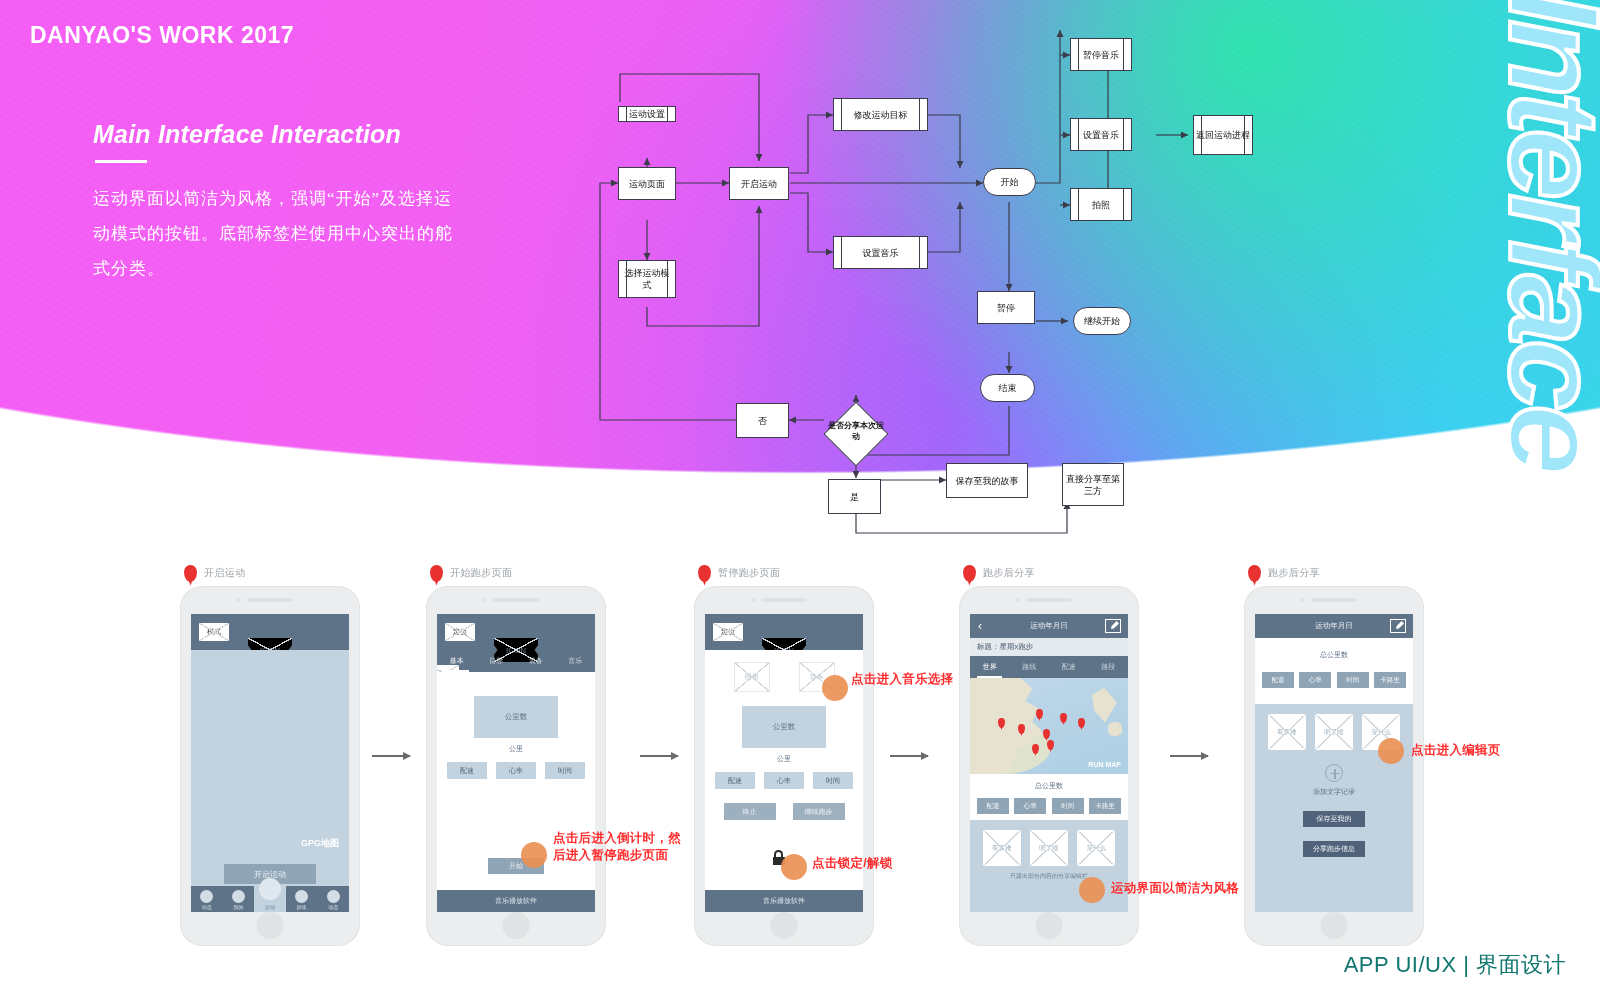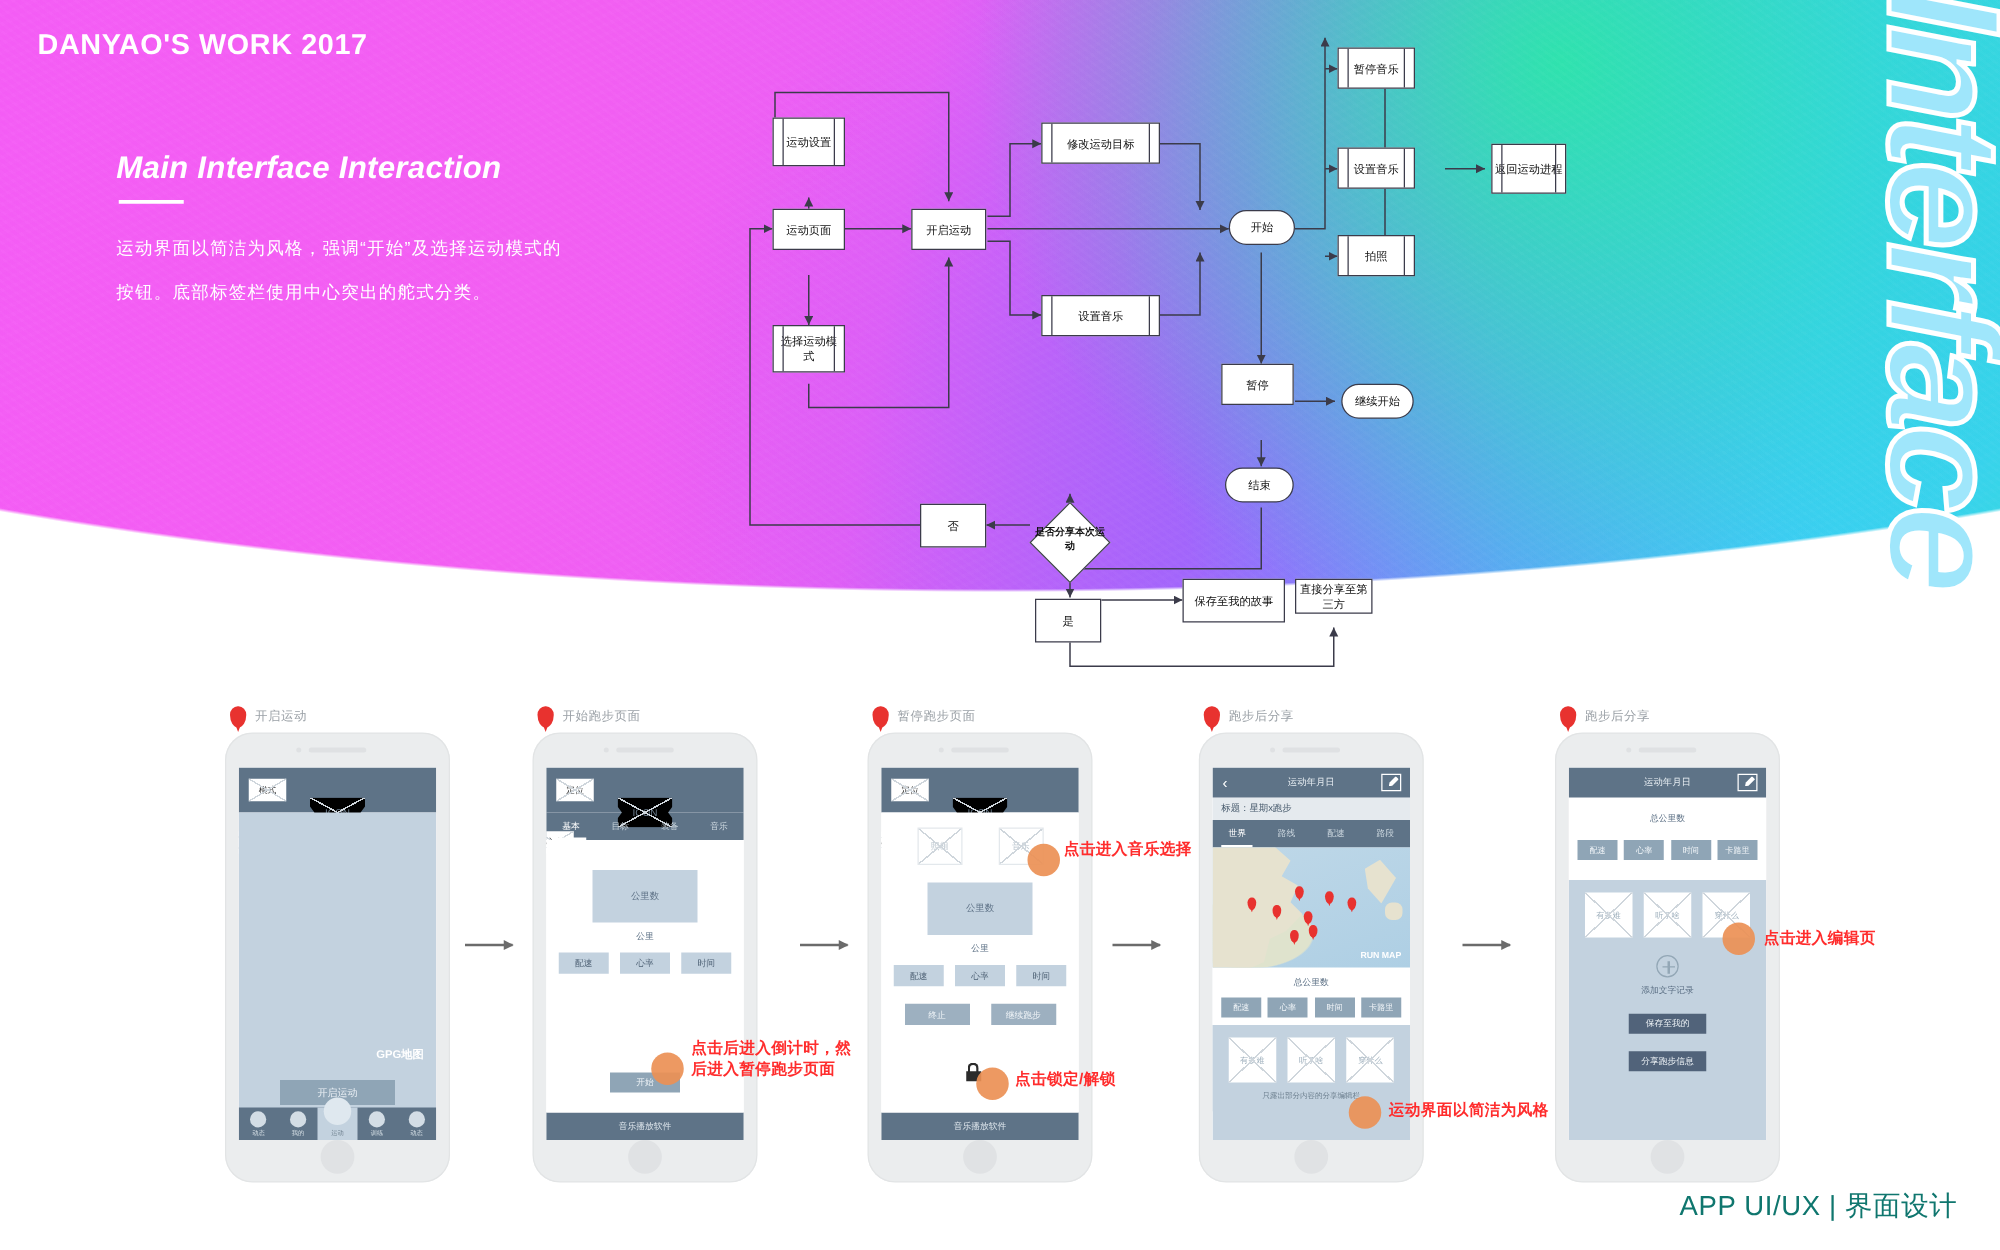--- a/index.html
+++ b/index.html
@@ -35,21 +35,21 @@
   
   #work-title {
     position:absolute; left:30px; top:22px;
     color:#ffffff; font-size:23px; font-weight:bold; letter-spacing:.5px;
   }
 
   
   #lead { position:absolute; left:93px; top:120px; width:360px; color:#fff; }
   #lead h2 { font-size:25px; font-style:italic; font-weight:bold; letter-spacing:.2px; }
   #lead .rule { width:52px; height:3px; background:#fff; margin:11px 0 18px 2px; }
-  #lead p { font-size:14px; line-height:35px; letter-spacing:1px; }
+  #lead p { font-size:17px; line-height:35px; letter-spacing:1px;font-family:Liberation Serif, serif; }
 
   
   #vword {
     position:absolute; right:-18px; top:-10px;
     writing-mode:vertical-rl;
     font-size:128px; font-weight:bold; font-style:italic;
     color:#9fe6fb;
     -webkit-text-stroke:4px #ffffff;
     letter-spacing:-6px;
     line-height:1;
@@ -307,21 +307,21 @@
       <path d="M266,479 L266,503 L477,503 L477,472"></path>
 
       <path d="M146,390 L10,390 L10,153 L28,153"></path>
     </g>
     <g stroke="#3b3b4a" stroke-width="1.2" fill="none">
       <path d="M493,25 L518,25 L518,105"></path>
       <path d="M493,175 L518,175 L518,105"></path>
     </g>
   </svg>
 
-  <div class="fnode proc" style="left:28px;  top:64px;  width:58px; height:39px;">运动设置</div>
+  <div class="fnode proc" style="left:28px;  top:76px;  width:58px; height:16px;">运动设置</div>
   <div class="fnode" style="left:28px;  top:137px; width:58px; height:33px;">运动页面</div>
   <div class="fnode proc" style="left:28px;  top:230px; width:58px; height:38px;">选择运动模式</div>
   <div class="fnode" style="left:139px; top:137px; width:60px; height:33px;">开启运动</div>
   <div class="fnode proc" style="left:243px; top:68px;  width:95px; height:33px;">修改运动目标</div>
   <div class="fnode proc" style="left:243px; top:206px; width:95px; height:33px;">设置音乐</div>
   <div class="fnode term" style="left:393px; top:138px; width:53px; height:28px;">开始</div>
   <div class="fnode proc" style="left:480px; top:8px;   width:62px; height:33px;">暂停音乐</div>
   <div class="fnode proc" style="left:480px; top:88px;  width:62px; height:33px;">设置音乐</div>
   <div class="fnode proc" style="left:480px; top:158px; width:62px; height:33px;">拍照</div>
   <div class="fnode proc" style="left:603px; top:85px;  width:60px; height:40px;">返回运动进程</div>
@@ -330,21 +330,21 @@
   <div class="fnode term" style="left:390px; top:344px; width:55px; height:28px;">结束</div>
 
   <div class="fdia" style="left:235px; top:378px;font-weight:bold;">
     <div class="shape"></div>
     <div class="lbl">是否分享本次运动</div>
   </div>
 
   <div class="fnode" style="left:146px; top:373px; width:53px; height:35px;">否</div>
   <div class="fnode" style="left:238px; top:449px; width:53px; height:35px;">是</div>
   <div class="fnode" style="left:356px; top:433px; width:82px; height:35px;">保存至我的故事</div>
-  <div class="fnode" style="left:446px; top:433px; width:62px; height:28px;">直接分享至第三方</div>
+  <div class="fnode" style="left:472px; top:433px; width:62px; height:43px;">直接分享至第三方</div>
 </div>
 
 <div id="phones">
 
   <div class="phone-wrap" style="left:176px;">
     <div class="pin-row">
       <div class="pin"></div>
       <div class="pin-label">开启运动</div>
     </div>
     <div class="phone">

